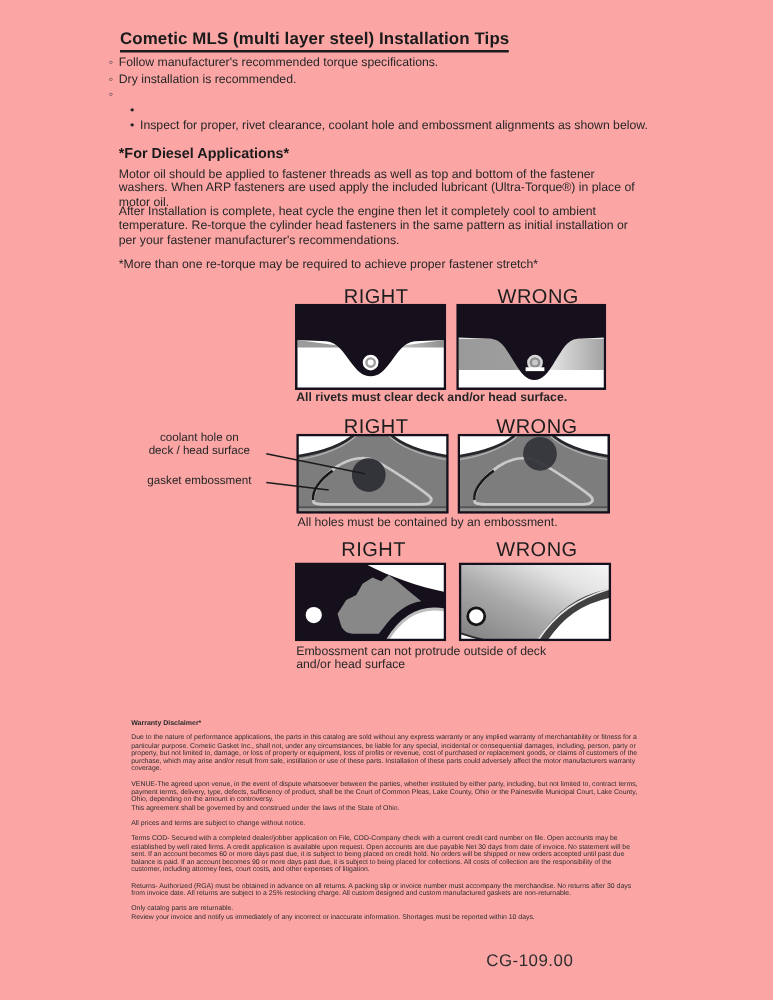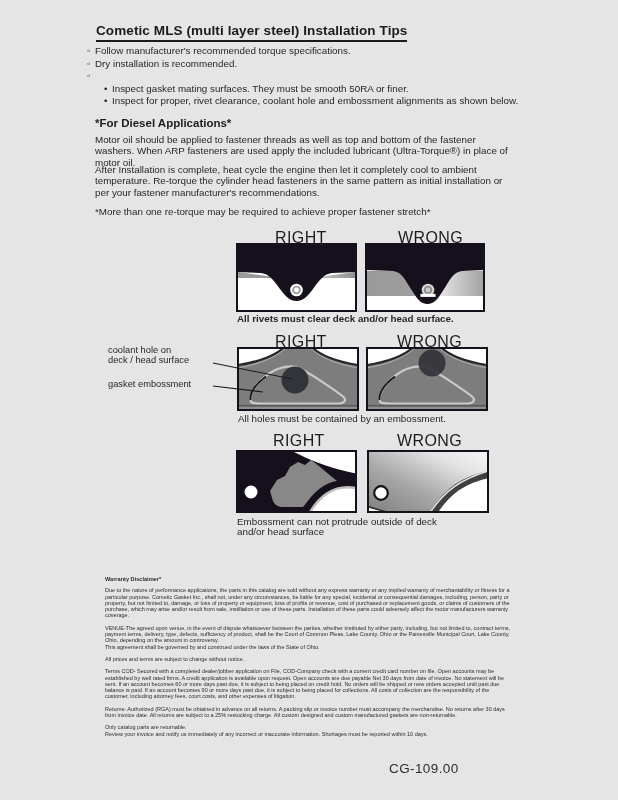--- a/index.html
+++ b/index.html
@@ -1,29 +1,29 @@
 <!DOCTYPE html>
 <html><head>
 <meta charset="utf-8">
 <style>
   html,body{margin:0;padding:0;background:#ffffff;}
-  #page{position:relative;width:618px;height:800px;background:#e5e5e5;overflow:hidden;
+  #page{position:relative;width:618px;height:800px;background:#fca5a5;overflow:hidden;
         font-family:"Liberation Sans", sans-serif;color:#222;}
   .abs{position:absolute;}
   .title{left:96px;top:23px;font-size:13.5px;font-weight:bold;color:#1b1b1b;
          border-bottom:2px solid #1b1b1b;padding-bottom:2px;letter-spacing:.1px;}
   .tips{left:87px;top:45px;width:440px;font-size:9.8px;line-height:12.5px;color:#262626;}
   .tiprow{display:flex;}
   .tiprow .g{width:8px;flex:none;}
   .tiprow.sub{margin-left:17px;}
   .dieselh{left:95px;top:117px;font-size:11.5px;font-weight:bold;color:#1b1b1b;}
   .para{left:95px;width:422px;font-size:9.8px;line-height:11.4px;color:#262626;}
   .dlabel{font-size:16px;letter-spacing:.4px;color:#1d1d1d;}
   .caption{font-size:9.8px;color:#262626;line-height:10.2px;white-space:pre-line;}
-  .ptrlabel{width:103px;text-align:left;font-size:9.3px;line-height:10.3px;color:#262626;white-space:pre-line;}
+  .ptrlabel{width:103px;text-align:center;font-size:9.3px;line-height:10.3px;color:#262626;white-space:pre-line;}
   .legal{left:105px;top:576px;width:408px;font-size:5.5px;line-height:6.3px;color:#2b2b2b;}
   .legal .lh{font-weight:bold;margin:0 0 5px 0;font-size:5.6px;}
   .legal p{margin:0 0 6px 0;white-space:pre-line;}
   .pagecode{left:389px;top:761px;font-size:13.5px;color:#2e2e2e;letter-spacing:.4px;}
   svg{display:block;}
 </style>
 </head>
 <body>
 
 <div id="page">
@@ -37,21 +37,20 @@
     </div>
     <div class="tiprow">
       <span class="g">◦</span>
       <span>Dry installation is recommended.</span>
     </div>
     <div class="tiprow">
       <span class="g">◦</span>
     </div>
     <div class="tiprow sub">
       <span class="g">•</span>
-      <span>Inspect gasket mating surfaces.  They must be smooth 50RA or finer.</span>
     </div>
     <div class="tiprow sub">
       <span class="g">•</span>
       <span>Inspect for proper, rivet clearance, coolant hole and embossment alignments as shown below.</span>
     </div>
   </div>
 
   <div class="abs dieselh">*For Diesel Applications*</div>
   <div class="abs para" style="top:134px;">Motor oil should be applied to fastener threads as well as top and bottom of the fastener washers. When ARP fasteners are used apply the included lubricant (Ultra-Torque®) in place of motor oil.</div>
   <div class="abs para" style="top:206px;">*More than one re-torque may be required to achieve proper fastener stretch*</div>

